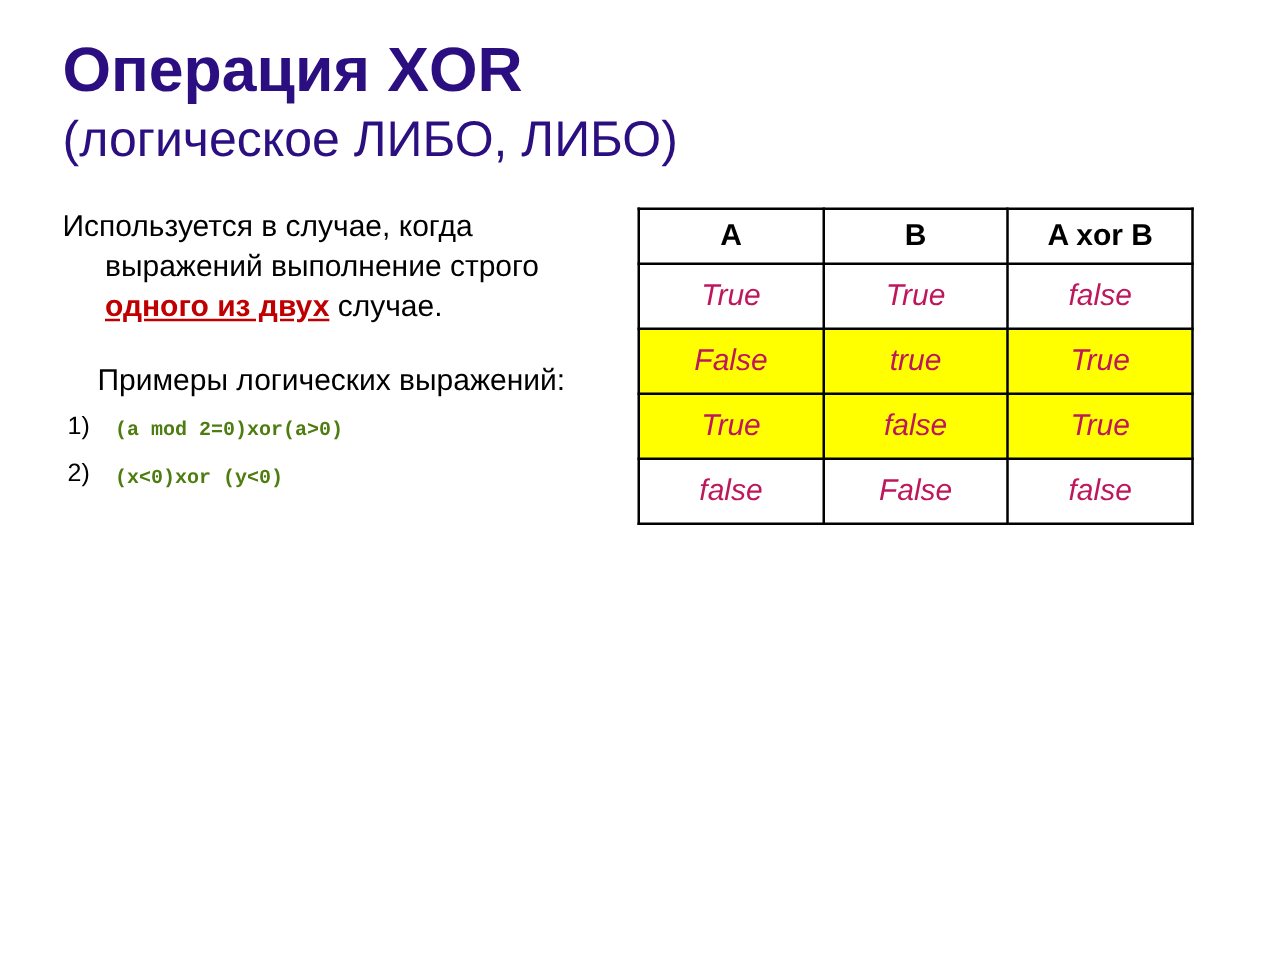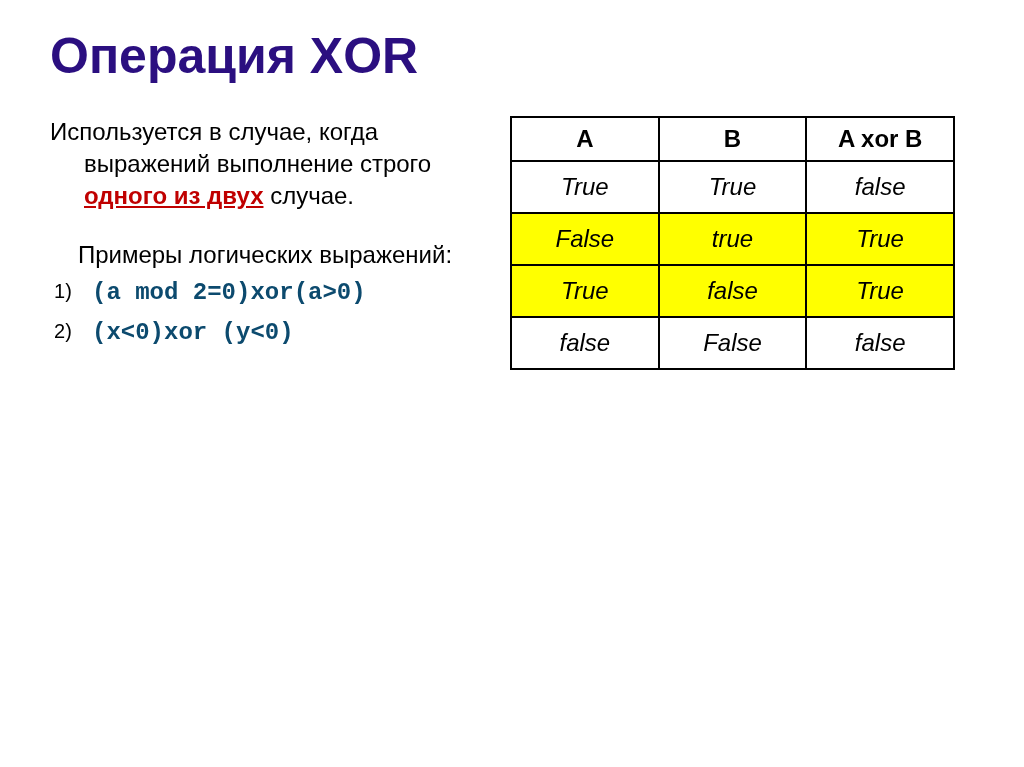--- a/index.html
+++ b/index.html
@@ -78,22 +78,22 @@
     content: counter(item) ")";
     position: absolute;
     left: -38px;
     top: 3px;
     font-size: 20px;
     color: #000;
   }
   .code {
     font-family: "Courier New", Courier, monospace;
     font-weight: bold;
-    color: #0c4a6e;
-    font-size: 24px;
+    color: #4d7c0f;
+    font-size: 16px;
   }
   .right-col {
     flex: 0 0 445px;
   }
   table.truth {
     border-collapse: collapse;
     width: 100%;
     table-layout: fixed;
   }
   table.truth th, table.truth td {
@@ -105,34 +105,35 @@
   }
   table.truth th {
     font-weight: bold;
     font-style: normal;
     color: #000;
     background: #fff;
     height: 40px;
   }
   table.truth td {
     font-style: italic;
-    color: #000000;
+    color: #be185d;
     background: #fff;
   }
   tr.hl td {
     background: #ffff00;
   }
 </style>
 </head>
 <body>
 
 <div class="slide">
 
   <div class="title-block">
     <div class="title-main">Операция  XOR</div>
+    <div class="title-sub">(логическое ЛИБО, ЛИБО)</div>
   </div>
 
   <div class="columns">
 
     <div class="left-col">
 
       <div class="para hanging">
         <span>Используется в случае, когда выражений выполнение строго  </span><span class="accent">одного из двух</span><span> случае.</span>
       </div>
 

